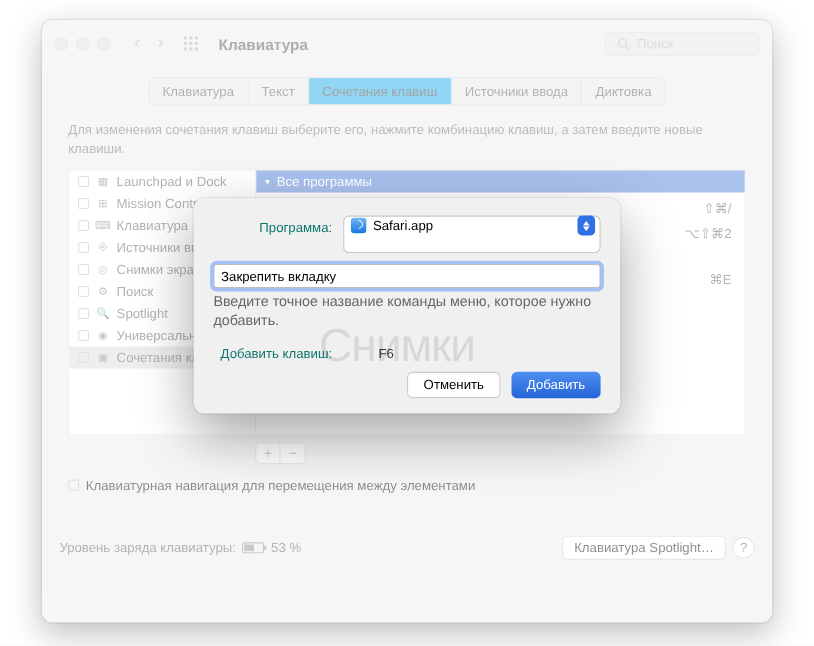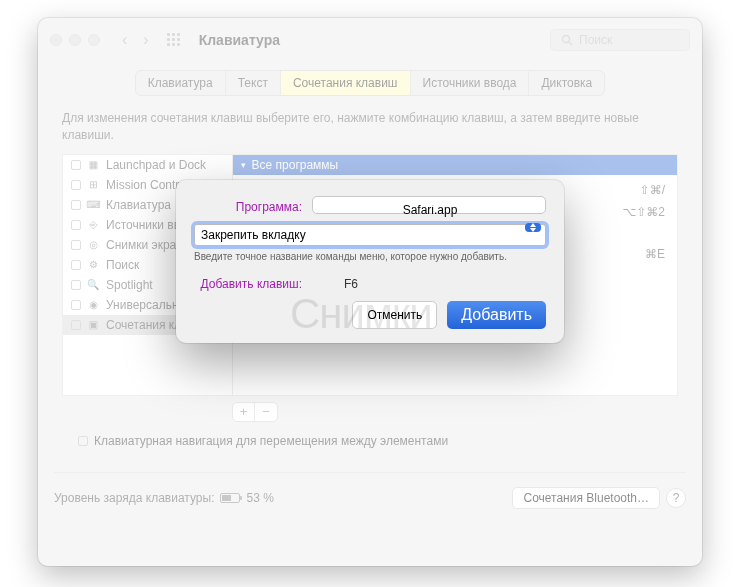--- a/index.html
+++ b/index.html
@@ -16,67 +16,67 @@
   .apps-icon { width: 14px; height: 14px; display: grid; grid-template-columns: repeat(3,3px); grid-template-rows: repeat(3,3px); gap: 2px; margin: 0 6px; }
   .apps-icon i { background: #b0b0b0; border-radius: 1px; }
   .title { font-size: 14px; font-weight: 600; color: #4a4a4a; margin-left: 4px; }
   .search-pill { margin-left: auto; display: flex; align-items: center; gap: 6px; color: #b8b8b8; font-size: 12px; background: #e2e2e2; border: 1px solid #d6d6d6; border-radius: 5px; padding: 3px 10px; width: 140px; }
   .search-pill svg { flex-shrink: 0; }
   .scrim { position: absolute; inset: 0; background: rgba(255,255,255,0.55); pointer-events: none; }
   .tabs { display: flex; justify-content: center; gap: 0; margin-top: 8px; background: transparent; }
   .segmented { display: flex; background: #e6e6e6; border: 1px solid #d0d0d0; border-radius: 6px; overflow: hidden; }
   .seg { font-size: 12px; color: #555; padding: 5px 12px; border-right: 1px solid #d6d6d6; }
   .seg:last-child { border-right: none; }
-  .seg.active { background: #fef9c3; color: #333; }
+  .seg.active { background: #0ea5e9; color: #333; }
   .desc { font-size: 12px; color: #6a6a6a; padding: 14px 24px 10px; line-height: 1.4; }
   .panes { display: flex; padding: 0 24px; gap: 0; height: 242px; }
   .sidebar { width: 170px; background: #fff; border: 1px solid #dcdcdc; border-right: none; font-size: 12px; }
   .sidebar .row { display: flex; align-items: center; gap: 6px; padding: 3px 8px; color: #555; white-space: nowrap; overflow: hidden; }
   .sidebar .row.sel { background: #dadada; }
   .chk { width: 10px; height: 10px; border: 1px solid #bbb; border-radius: 2px; flex-shrink: 0; }
   .ic { width: 13px; height: 13px; flex-shrink: 0; display: flex; align-items: center; justify-content: center; font-size: 10px; color: #888; }
   .content { flex: 1; background: #fff; border: 1px solid #dcdcdc; position: relative; }
   .group-header { background: #3f75d8; color: #fff; font-size: 12px; padding: 3px 8px; display: flex; align-items: center; gap: 6px; }
   .group-header .tri { font-size: 9px; }
   .shortcuts-list { padding: 4px 0; }
   .sc-row { display: flex; justify-content: flex-end; padding: 4px 12px; font-size: 12px; color: #555; }
   .add-remove { display: inline-flex; border: 1px solid #d0d0d0; border-radius: 5px; margin: 6px 0 0 194px; background: #fff; }
   .add-remove span { width: 22px; height: 18px; display: flex; align-items: center; justify-content: center; font-size: 13px; color: #888; }
   .add-remove span:first-child { border-right: 1px solid #d6d6d6; }
-  .bottom-text { font-size: 12px; color: #404040; padding: 10px 40px; line-height: 1.5; }
+  .bottom-text { font-size: 12px; color: #000000; padding: 10px 24px; line-height: 1.5; }
   .bottom-check { display: flex; align-items: center; gap: 6px; margin-bottom: 4px; }
   .divider { border-top: 1px solid #dcdcdc; margin: 8px 16px; }
   .footer { display: flex; align-items: center; padding: 6px 16px 10px; font-size: 12px; color: #555; gap: 6px; justify-content: space-between; }
   .footer .btn { background: #fff; border: 1px solid #ccc; border-radius: 5px; padding: 3px 10px; font-size: 12px; }
   .footer .help { background: #fff; border: 1px solid #ccc; border-radius: 50%; width: 20px; height: 20px; display: flex; align-items: center; justify-content: center; font-size: 12px; }
   .battery-ic { width: 20px; height: 10px; border: 1px solid #888; border-radius: 2px; position: relative; display: inline-block; }
   .battery-ic::after { content: ""; position: absolute; right: -3px; top: 2px; width: 2px; height: 4px; background: #888; border-radius: 1px; }
   .battery-ic i { position: absolute; left: 1px; top: 1px; height: 6px; width: 50%; background: #888; }
 
   .sheet {
     position: absolute; left: 176px; top: 180px; width: 388px;
     background: #f0f0f0; border-radius: 10px; box-shadow: 0 20px 50px rgba(0,0,0,0.35), 0 0 0 1px rgba(0,0,0,0.08);
     padding: 16px 18px 14px; z-index: 10;
   }
   .frow { display: flex; align-items: flex-start; margin-bottom: 10px; font-size: 12px; }
-  .flabel { width: 118px; text-align: right; color: #a21caf; padding-right: 10px; padding-top: 4px; }
+  .flabel { width: 118px; text-align: right; color: #0f766e; padding-right: 10px; padding-top: 4px; }
   .fcontrol { flex: 1; }
-  .popup { display: flex; align-items: center; background: #fff; border: 1px solid #c8c8c8; border-radius: 5px; height: 18px; padding: 0 4px 16px 6px; gap: 6px; position: relative; flex-direction: column; }
+  .popup { display: flex; align-items: center; background: #fff; border: 1px solid #c8c8c8; border-radius: 5px; height: 34px; padding: 0 4px 16px 6px; gap: 6px; position: relative; }
   .popup .app-ic { width: 14px; height: 14px; background: linear-gradient(#6fb5f6,#1a7ae0); border-radius: 3px; position: relative; }
   .popup .app-ic::after { content: ""; position: absolute; left: 3px; top: 2px; width: 6px; height: 6px; border: 1.5px solid #fff; border-radius: 50%; border-top-color: transparent; border-left-color: transparent; transform: rotate(-45deg); }
   .popup .arrows { margin-left: auto; width: 16px; height: 18px; background: #2f71e4; border-radius: 4px; display: flex; flex-direction: column; align-items: center; justify-content: center; gap: 0; }
   .popup .arrows i { width: 0; height: 0; border-left: 3px solid transparent; border-right: 3px solid transparent; }
   .popup .arrows i.up { border-bottom: 4px solid #fff; margin-bottom: 1px; }
   .popup .arrows i.dn { border-top: 4px solid #fff; }
   .txtfield { width: 100%; height: 22px; background: #fff; border: 1px solid #bcbcbc; border-radius: 3px; padding: 4px 6px; font-size: 12px; box-shadow: 0 0 0 3px rgba(85,145,255,0.5); outline: none; }
-  .hint { font-size: 10px; color: #666; line-height: 1.3; margin-top: 4px; }
+  .hint { font-size: 13px; color: #666; line-height: 1.3; margin-top: 4px; }
   .sc-display { font-size: 12px; color: #333; padding-top: 4px; margin-left: 32px; }
   .sheet-buttons { display: flex; justify-content: flex-end; gap: 10px; margin-top: 6px; }
   .btn-default { background: #fff; border: 1px solid #ccc; border-radius: 5px; padding: 4px 14px; font-size: 12px; }
-  .btn-primary { background: linear-gradient(#4f8ef0,#2564d8); color: #fff; border: none; border-radius: 5px; padding: 5px 14px; font-size: 16px; }
+  .btn-primary { background: linear-gradient(#4f8ef0,#2564d8); color: #fff; border: none; border-radius: 5px; padding: 5px 14px; font-size: 12px; }
 
   .watermark { position: absolute; left: 290px; top: 290px; font-size: 42px; color: rgba(0,0,0,0.1); letter-spacing: -1px; font-weight: 400; pointer-events: none; z-index: 20; }
 </style>
 </head>
 <body>
 
 <div class="window">
   <div class="titlebar">
     <div class="traffic">
       <div class="dot"></div>
@@ -199,21 +199,21 @@
 
   <div class="divider"></div>
 
   <div class="footer">
     <span>Уровень заряда клавиатуры:</span>
     <span class="battery-ic">
         <i></i>
       </span>
     <span>53 %</span>
     <span style="flex:1"></span>
-    <button class="btn">Сочетания Bluetooth…</button>
+    <button class="btn">Клавиатура Spotlight…</button>
     <span class="help">?</span>
   </div>
 
   <div class="scrim"></div>
 </div>
 
 <div class="sheet">
   <div class="frow">
     <div class="flabel">Программа:</div>
     <div class="fcontrol">

